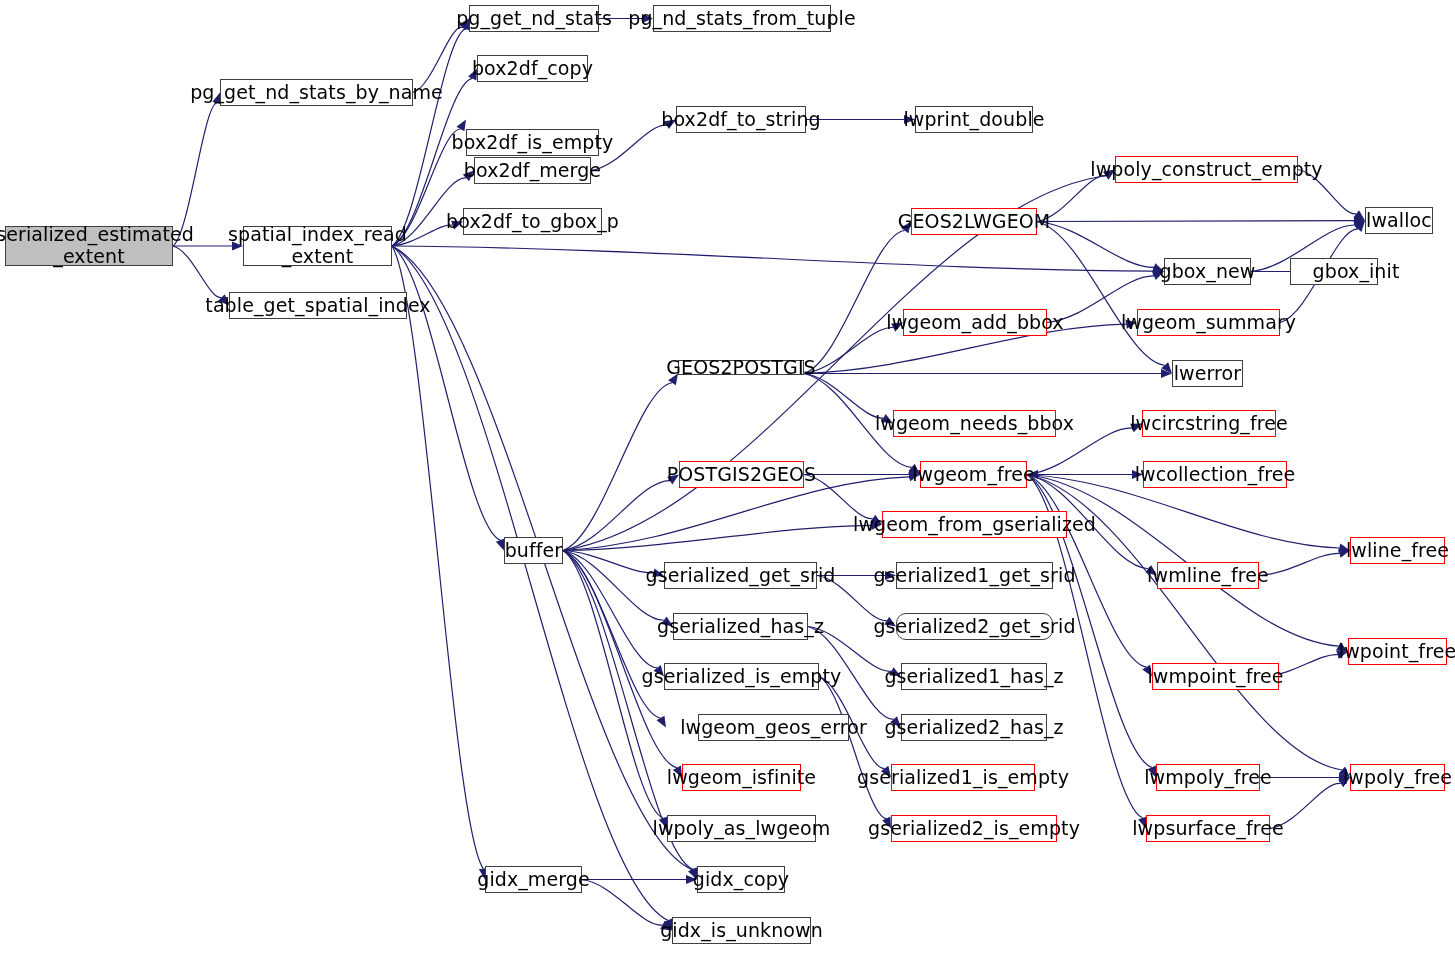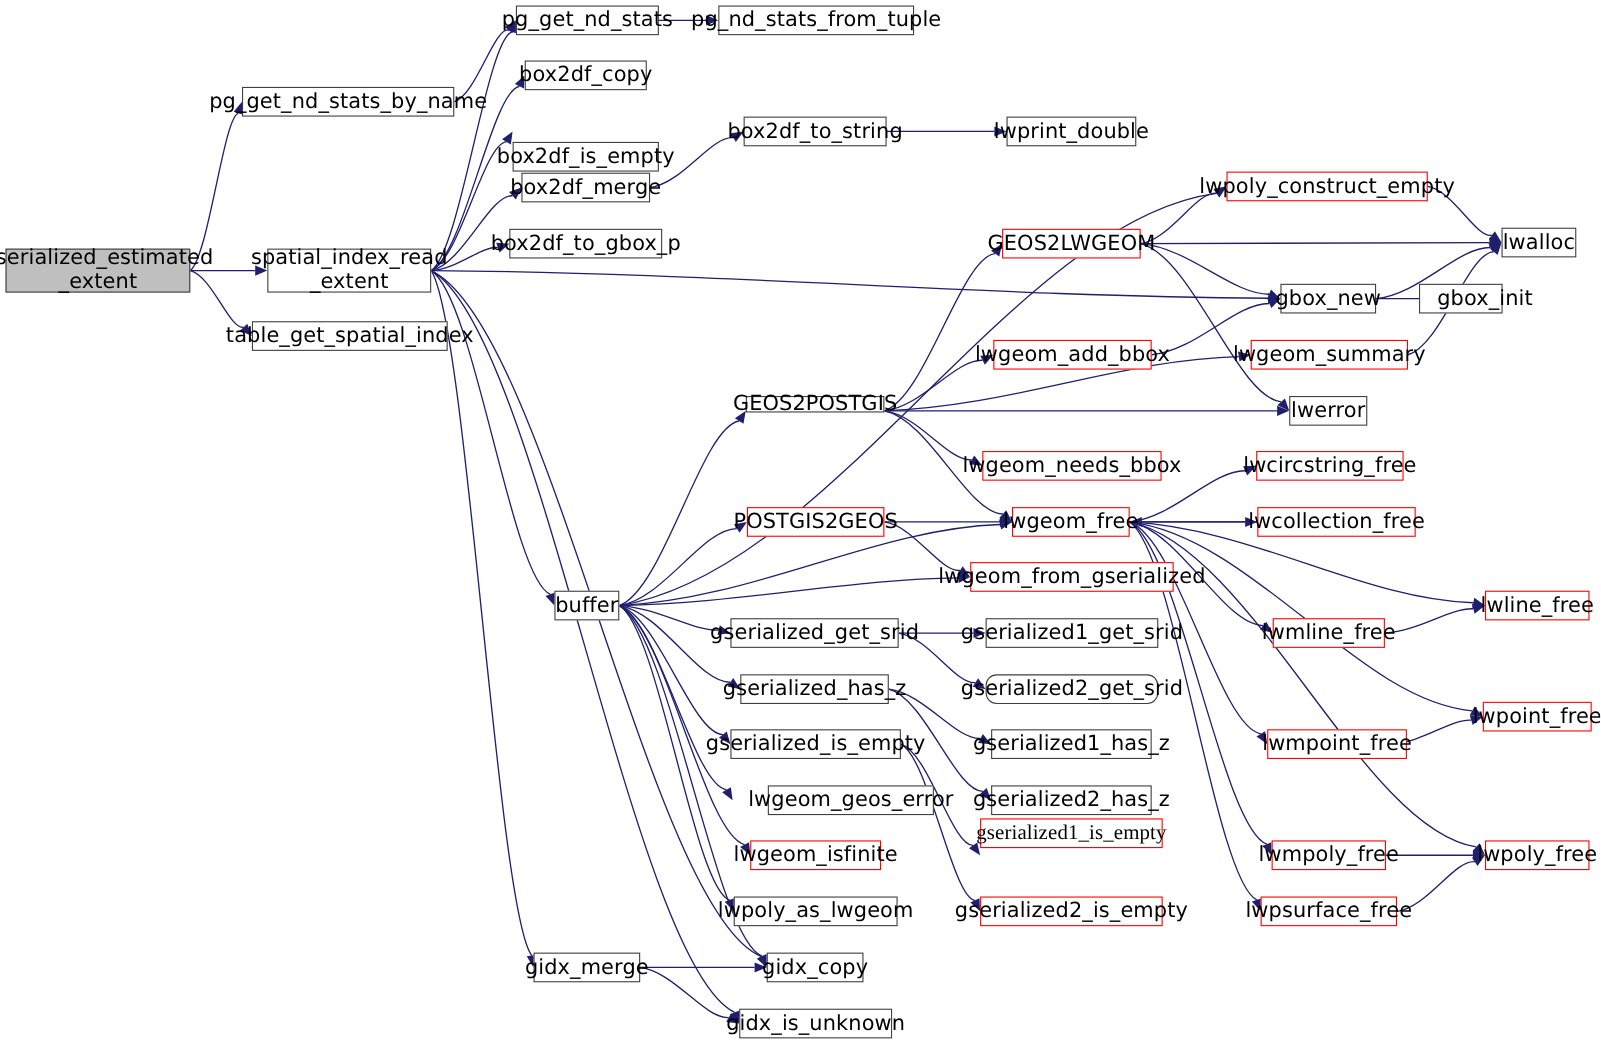--- a/index.html
+++ b/index.html
@@ -209,21 +209,21 @@
       <div class="node" style="left: 477px; top: 55px; width: 111px; height: 27px;">box2df_copy</div>
       <div class="node" style="left: 466px; top: 106px; width: 133px; height: 27px; margin-top: 23px;">box2df_is_empty</div>
       <div class="node" style="left: 474px; top: 157px; width: 117px; height: 27px;">box2df_merge</div>
       <div class="node" style="left: 463px; top: 208px; width: 139px; height: 27px;">box2df_to_gbox_p</div>
       <div class="node" style="left: 676px; top: 106px; width: 130px; height: 27px;">box2df_to_string</div>
       <div class="node" style="left: 915px; top: 106px; width: 118px; height: 27px;">lwprint_double</div>
       <div class="node red" style="left: 1115px; top: 156px; width: 183px; height: 27px;">lwpoly_construct_empty</div>
       <div class="node red" style="left: 911px; top: 208px; width: 126px; height: 27px;">GEOS2LWGEOM</div>
       <div class="node" style="left: 1365px; top: 207px; width: 68px; height: 27px;">lwalloc</div>
       <div class="node" style="left: 1164px; top: 258px; width: 87px; height: 27px;">gbox_new</div>
-      <div class="node" style="left: 1290px; top: 258px; width: 76px; height: 27px; padding-left: 44px;">gbox_init</div>
+      <div class="node" style="left: 1290px; top: 258px; width: 88px; height: 27px; padding-left: 44px;">gbox_init</div>
       <div class="node red" style="left: 903px; top: 309px; width: 144px; height: 27px;">lwgeom_add_bbox</div>
       <div class="node red" style="left: 1137px; top: 309px; width: 143px; height: 27px;">lwgeom_summary</div>
       <div class="node" style="left: 678px; top: 360px; width: 126px; height: 15px;">GEOS2POSTGIS</div>
       <div class="node" style="left: 1172px; top: 360px; width: 71px; height: 27px;">lwerror</div>
       <div class="node red" style="left: 893px; top: 410px; width: 163px; height: 27px;">lwgeom_needs_bbox</div>
       <div class="node red" style="left: 1142px; top: 410px; width: 134px; height: 27px;">lwcircstring_free</div>
       <div class="node red" style="left: 679px; top: 461px; width: 125px; height: 27px;">POSTGIS2GEOS</div>
       <div class="node red" style="left: 920px; top: 461px; width: 107px; height: 27px;">lwgeom_free</div>
       <div class="node red" style="left: 1143px; top: 461px; width: 144px; height: 27px;">lwcollection_free</div>
       <div class="node red" style="left: 882px; top: 511px; width: 185px; height: 27px;">lwgeom_from_gserialized</div>
@@ -234,21 +234,21 @@
       <div class="node red" style="left: 1157px; top: 562px; width: 102px; height: 27px;">lwmline_free</div>
       <div class="node" style="left: 673px; top: 613px; width: 135px; height: 27px;">gserialized_has_z</div>
       <div class="node" style="left: 896px; top: 613px; width: 157px; height: 27px; border-radius: 10px;">gserialized2_get_srid</div>
       <div class="node red" style="left: 1348px; top: 638px; width: 99px; height: 27px;">lwpoint_free</div>
       <div class="node" style="left: 664px; top: 663px; width: 155px; height: 27px;">gserialized_is_empty</div>
       <div class="node" style="left: 901px; top: 663px; width: 146px; height: 27px;">gserialized1_has_z</div>
       <div class="node red" style="left: 1152px; top: 663px; width: 127px; height: 27px;">lwmpoint_free</div>
       <div class="node" style="left: 666px; top: 714px; width: 151px; height: 27px; margin-left: 32px;">lwgeom_geos_error</div>
       <div class="node" style="left: 901px; top: 714px; width: 146px; height: 27px;">gserialized2_has_z</div>
       <div class="node red" style="left: 682px; top: 764px; width: 119px; height: 27px;">lwgeom_isfinite</div>
-      <div class="node red" style="left: 891px; top: 744px; width: 166px; height: 27px; font-family: Liberation Serif, serif;">gserialized1_is_empty</div>
+      <div class="node red" style="left: 891px; top: 764px; width: 144px; height: 27px;">gserialized1_is_empty</div>
       <div class="node red" style="left: 1156px; top: 764px; width: 104px; height: 27px;">lwmpoly_free</div>
       <div class="node red" style="left: 1350px; top: 764px; width: 95px; height: 27px;">lwpoly_free</div>
       <div class="node" style="left: 667px; top: 815px; width: 149px; height: 27px;">lwpoly_as_lwgeom</div>
       <div class="node red" style="left: 891px; top: 815px; width: 166px; height: 27px;">gserialized2_is_empty</div>
       <div class="node red" style="left: 1146px; top: 815px; width: 124px; height: 27px;">lwpsurface_free</div>
       <div class="node" style="left: 485px; top: 866px; width: 97px; height: 27px;">gidx_merge</div>
       <div class="node" style="left: 697px; top: 866px; width: 88px; height: 27px;">gidx_copy</div>
       <div class="node" style="left: 672px; top: 917px; width: 139px; height: 27px;">gidx_is_unknown</div>
     </div>
 </div>

